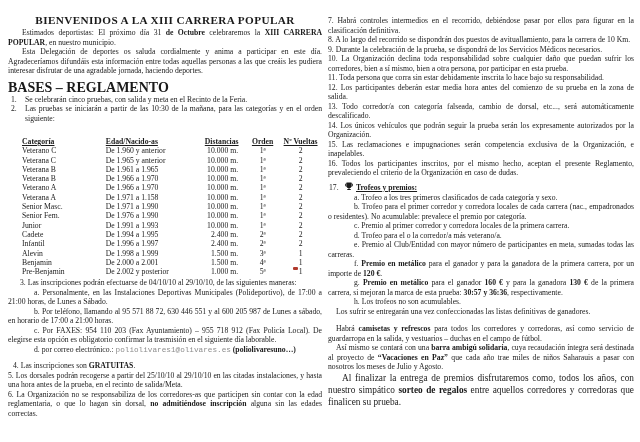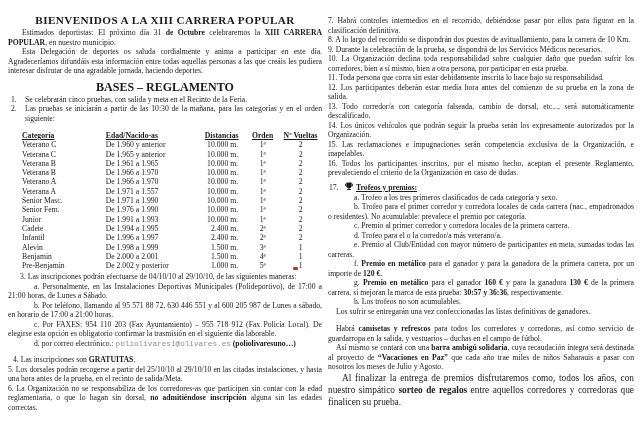--- a/index.html
+++ b/index.html
@@ -25,28 +25,28 @@
     text-align:center;font-weight:bold;font-size:11.2px;line-height:13px;
     letter-spacing:.4px;margin:0 0 1px 0;
   }
   .doc-subtitle{
     text-align:center;font-style:italic;font-size:9.5px;line-height:11px;margin:0 0 9px 0;
   }
   .indent{text-indent:14px;}
   .indent-sm{text-indent:5px;}
   .indent-sub{text-indent:26px;}
   .bases-heading{
-    text-align:center;font-weight:bold;font-size:12px;line-height:11px;margin:6px 0 2px 0;
+    font-weight:bold;font-size:14px;line-height:11px;margin:6px 0 2px 0;
   }
   .numlist{margin:0;}
   .numitem{display:flex;}
   .numitem .num{width:17px;flex:none;font-size:7.7px;line-height:9.5px;padding-left:3px;box-sizing:border-box;}
   .numitem p{flex:1;}
   
-  .table{margin-left:14px;margin-top:8px;font-size:7.7px;line-height:9.3px;}
+  .table{margin-left:14px;margin-top:14px;font-size:7.7px;line-height:9.3px;}
   .trow{display:flex;}
   .tcell{display:inline-block;}
   .c0{width:86px;}
   .c1{width:94px;}
   .c2{width:50px;text-align:right;padding-right:8px;box-sizing:border-box;}
   .c3{width:34px;text-align:center;}
   .c4{width:44px;text-align:center;}
   .thead .tcell{font-weight:bold;text-decoration:underline;}
   .thead .c2{text-align:center;padding-right:0;}
   .mt6{margin-top:6px;}
@@ -123,21 +123,21 @@
           </div>
           <div class="trow">
             <span class="tcell c0">Veterano A</span>
             <span class="tcell c1">De 1.966 a 1.970</span>
             <span class="tcell c2">10.000 m.</span>
             <span class="tcell c3">1ª</span>
             <span class="tcell c4">2</span>
           </div>
           <div class="trow">
             <span class="tcell c0">Veterana A</span>
-            <span class="tcell c1">De 1.971 a 1.557</span>
+            <span class="tcell c1">De 1.971 a 1.158</span>
             <span class="tcell c2">10.000 m.</span>
             <span class="tcell c3">1ª</span>
             <span class="tcell c4">2</span>
           </div>
           <div class="trow">
             <span class="tcell c0">Senior Masc.</span>
             <span class="tcell c1">De 1.971 a 1.990</span>
             <span class="tcell c2">10.000 m.</span>
             <span class="tcell c3">1ª</span>
             <span class="tcell c4">2</span>

